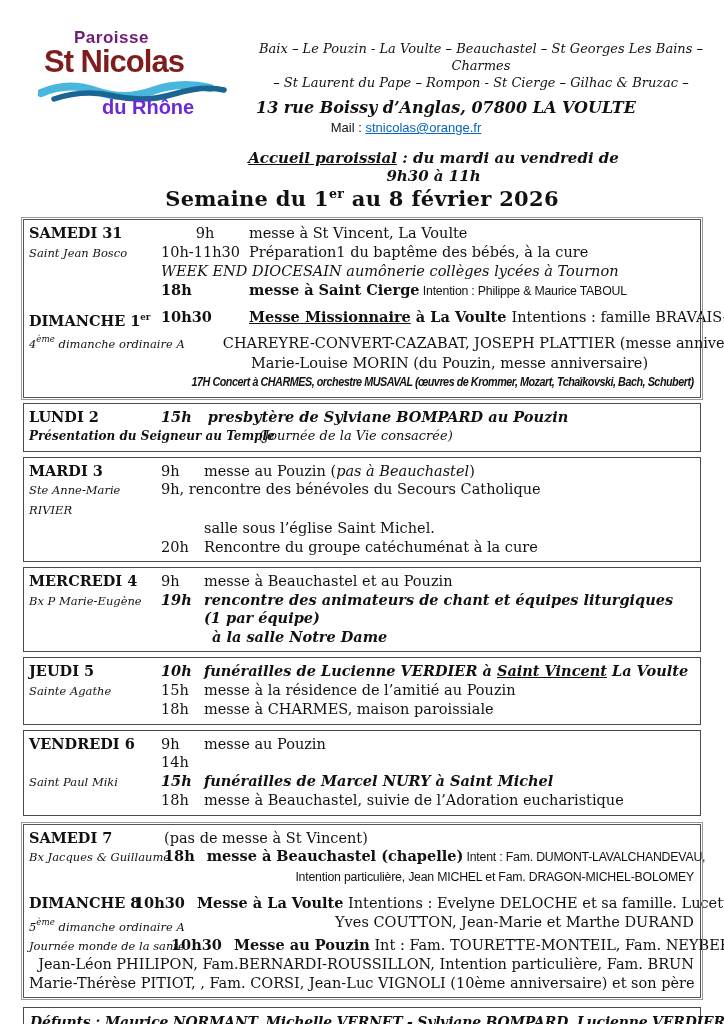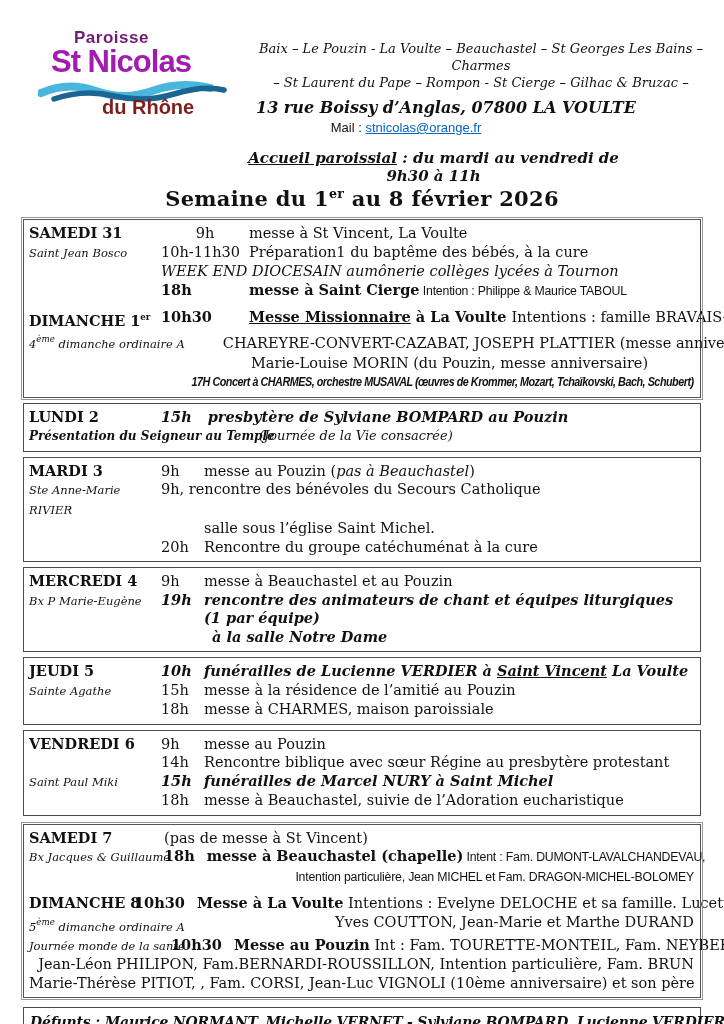--- a/index.html
+++ b/index.html
@@ -4,23 +4,23 @@
 <style>
   * { box-sizing: border-box; margin: 0; padding: 0; }
   html,body { background:#fff; }
   body { width:724px; font-family:"DejaVu Serif", serif; color:#111; }
   .page { width:724px; height:1024px; overflow:hidden; padding:24px 22px 0 22px; position:relative; background:#fff; }
 
   
   .header { position:relative; height:128px; }
   .logo { position:absolute; left:8px; top:4px; width:205px; height:100px; font-family:"Liberation Sans", sans-serif; }
   .logo-paroisse { position:absolute; left:44px; top:0; font-weight:bold; font-size:17px; letter-spacing:.5px; color:#701a75; }
-  .logo-name { position:absolute; left:21px; top:16px; font-weight:bold; font-size:31px; letter-spacing:-1px; color:#a21caf; }
+  .logo-name { position:absolute; left:14px; top:16px; font-weight:bold; font-size:31px; letter-spacing:-1px; color:#7f1d1d; }
   .logo-wave { position:absolute; left:8px; top:50px; }
-  .logo-sub { position:absolute; left:72px; top:68px; font-weight:bold; font-size:20px; color:#7f1d1d; }
+  .logo-sub { position:absolute; left:72px; top:68px; font-weight:bold; font-size:20px; color:#6d28d9; }
 
   .hright { position:absolute; left:216px; top:16px; width:486px; }
   .towns { font-style:italic; font-size:13px; line-height:17px; text-align:center; }
   .address { font-weight:bold; font-style:italic; font-size:16px; margin-top:7px; text-align:center; padding-right:70px; }
   .mailline { font-family:"Liberation Sans", sans-serif; font-size:13px; margin-top:3px; text-align:center; padding-right:150px; }
   .mail-link { color:var(--link,#0563C1); text-decoration:underline; cursor:pointer; }
   .accueil { font-weight:bold; font-style:italic; font-size:15px; margin-top:14px; text-align:center; padding-right:95px; }
   .accueil .u { text-decoration:underline; }
 
   
@@ -184,21 +184,20 @@
       </section>
       <section class="box" data-box="vendredi6">
         <div class="row">
           <div class="c1"><span class="b">VENDREDI 6</span></div>
           <div class="c2"><span>9h</span></div>
           <div class="c3"><span>messe au Pouzin</span></div>
         </div>
         <div class="row">
           <div class="c1"></div>
           <div class="c2"><span>14h</span></div>
-          <div class="c3"><span>Rencontre biblique avec sœur Régine au presbytère protestant</span></div>
         </div>
         <div class="row">
           <div class="c1"><span class="sub">Saint Paul Miki</span></div>
           <div class="c2"><span class="bi">15h</span></div>
           <div class="c3"><span class="bi">funérailles de Marcel NURY à Saint Michel</span></div>
         </div>
         <div class="row">
           <div class="c1"></div>
           <div class="c2"><span>18h</span></div>
           <div class="c3"><span>messe à Beauchastel, suivie de l’Adoration eucharistique</span></div>

